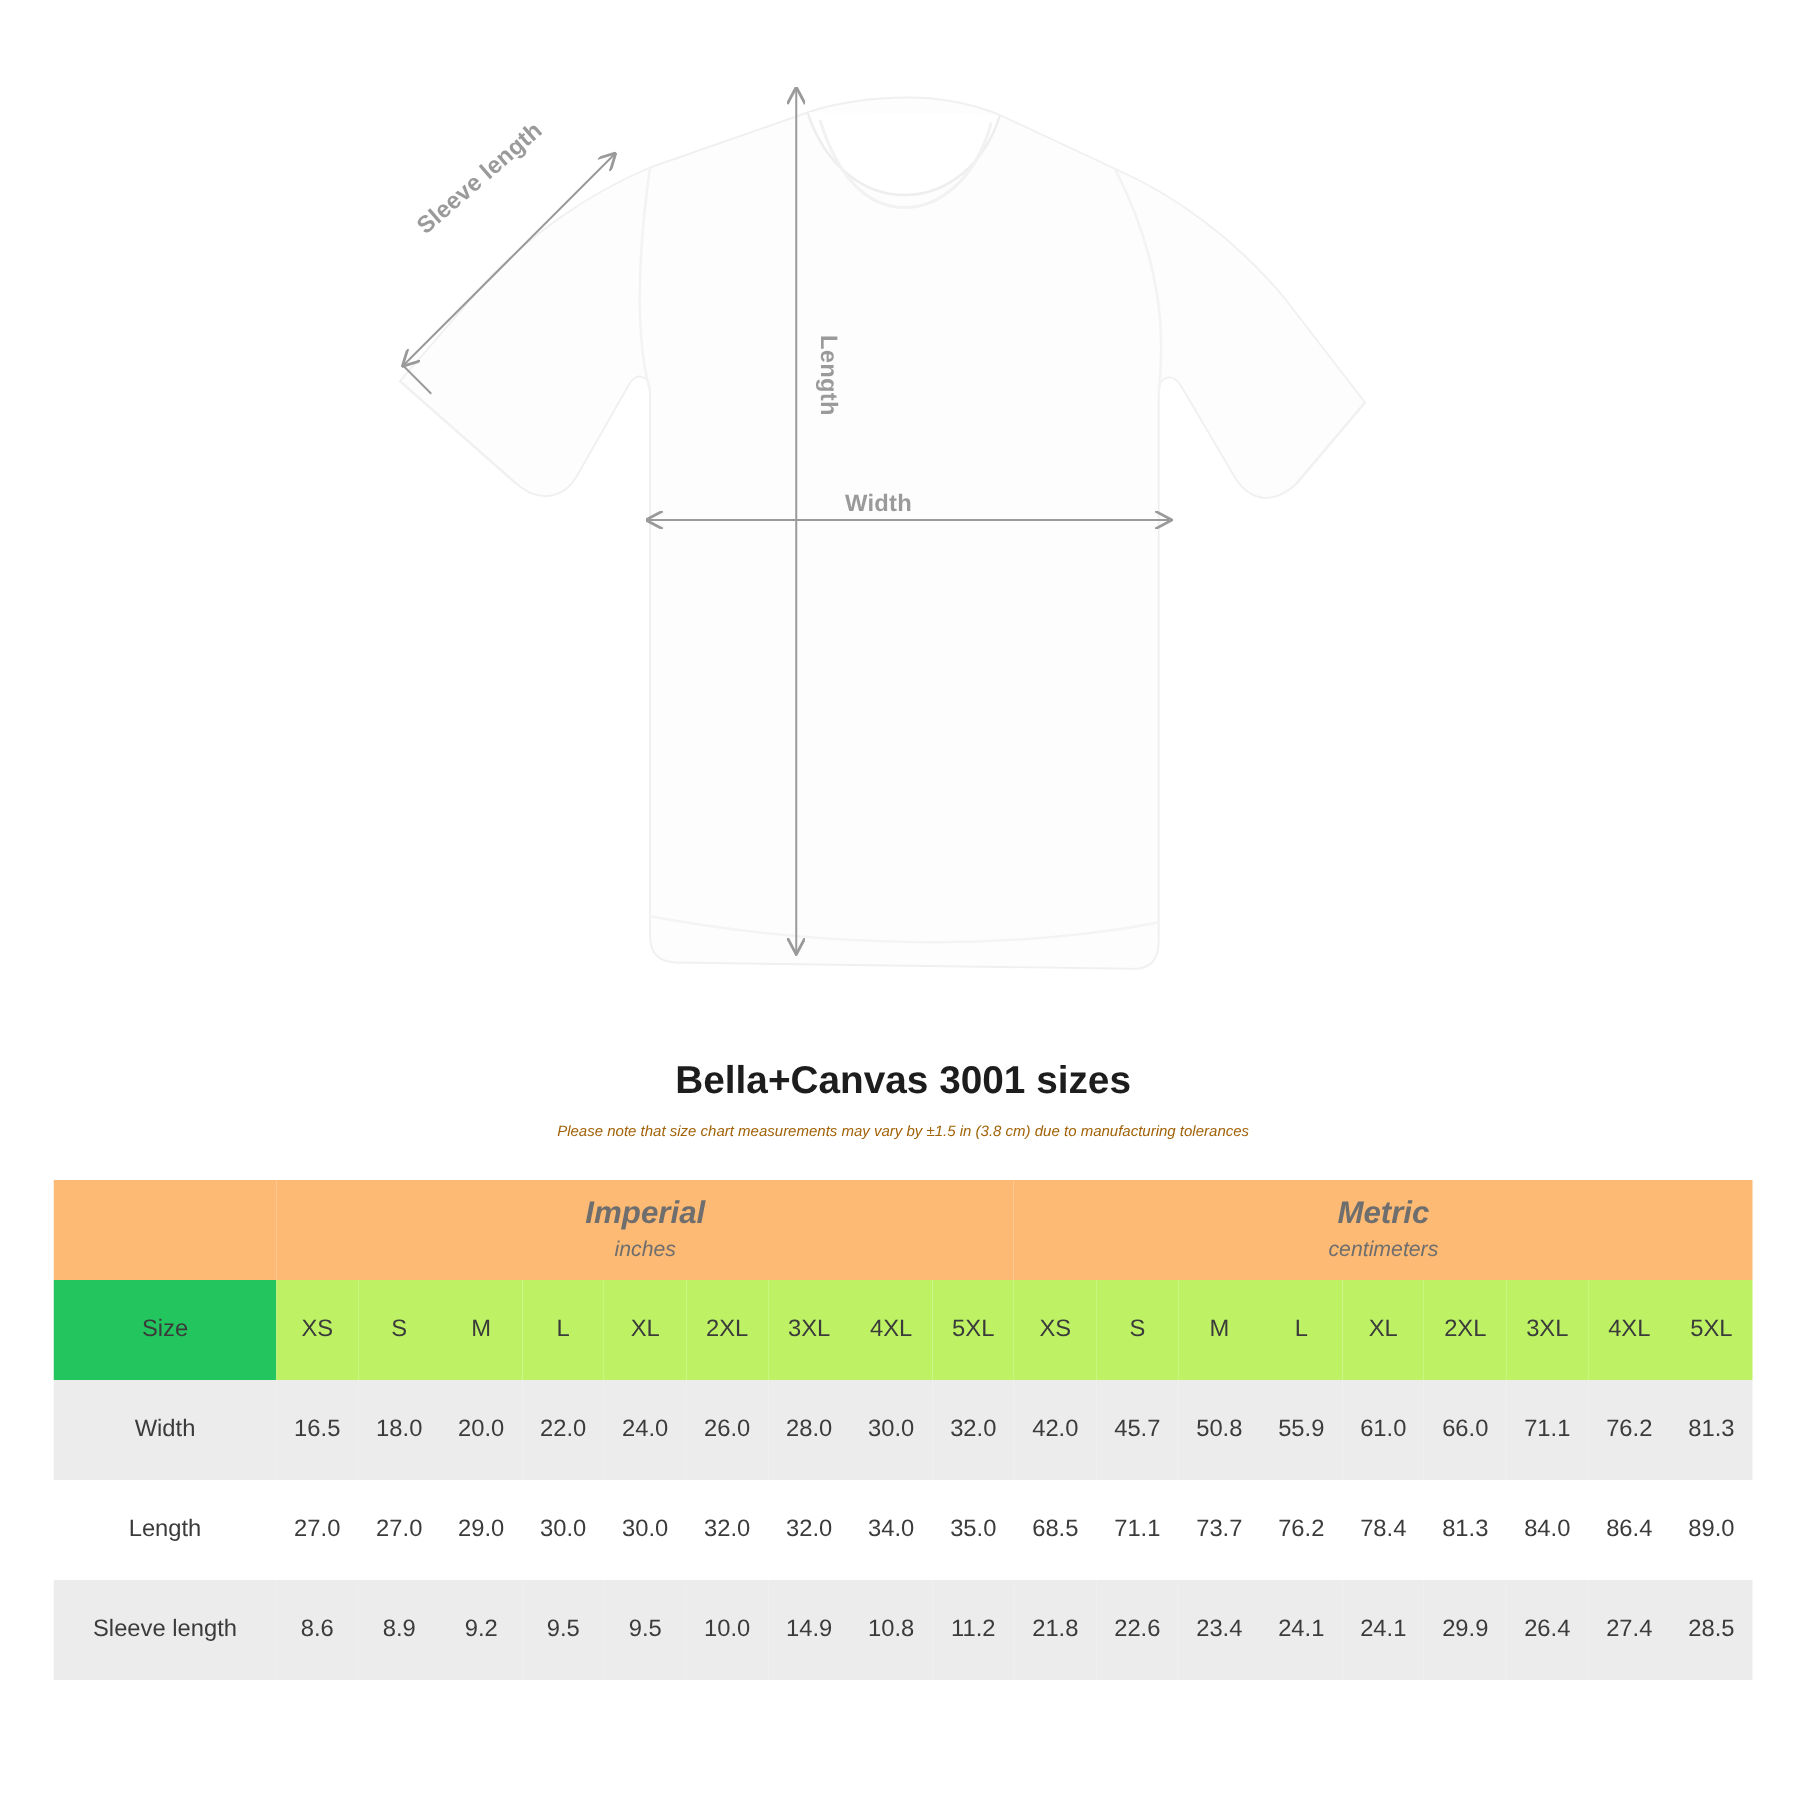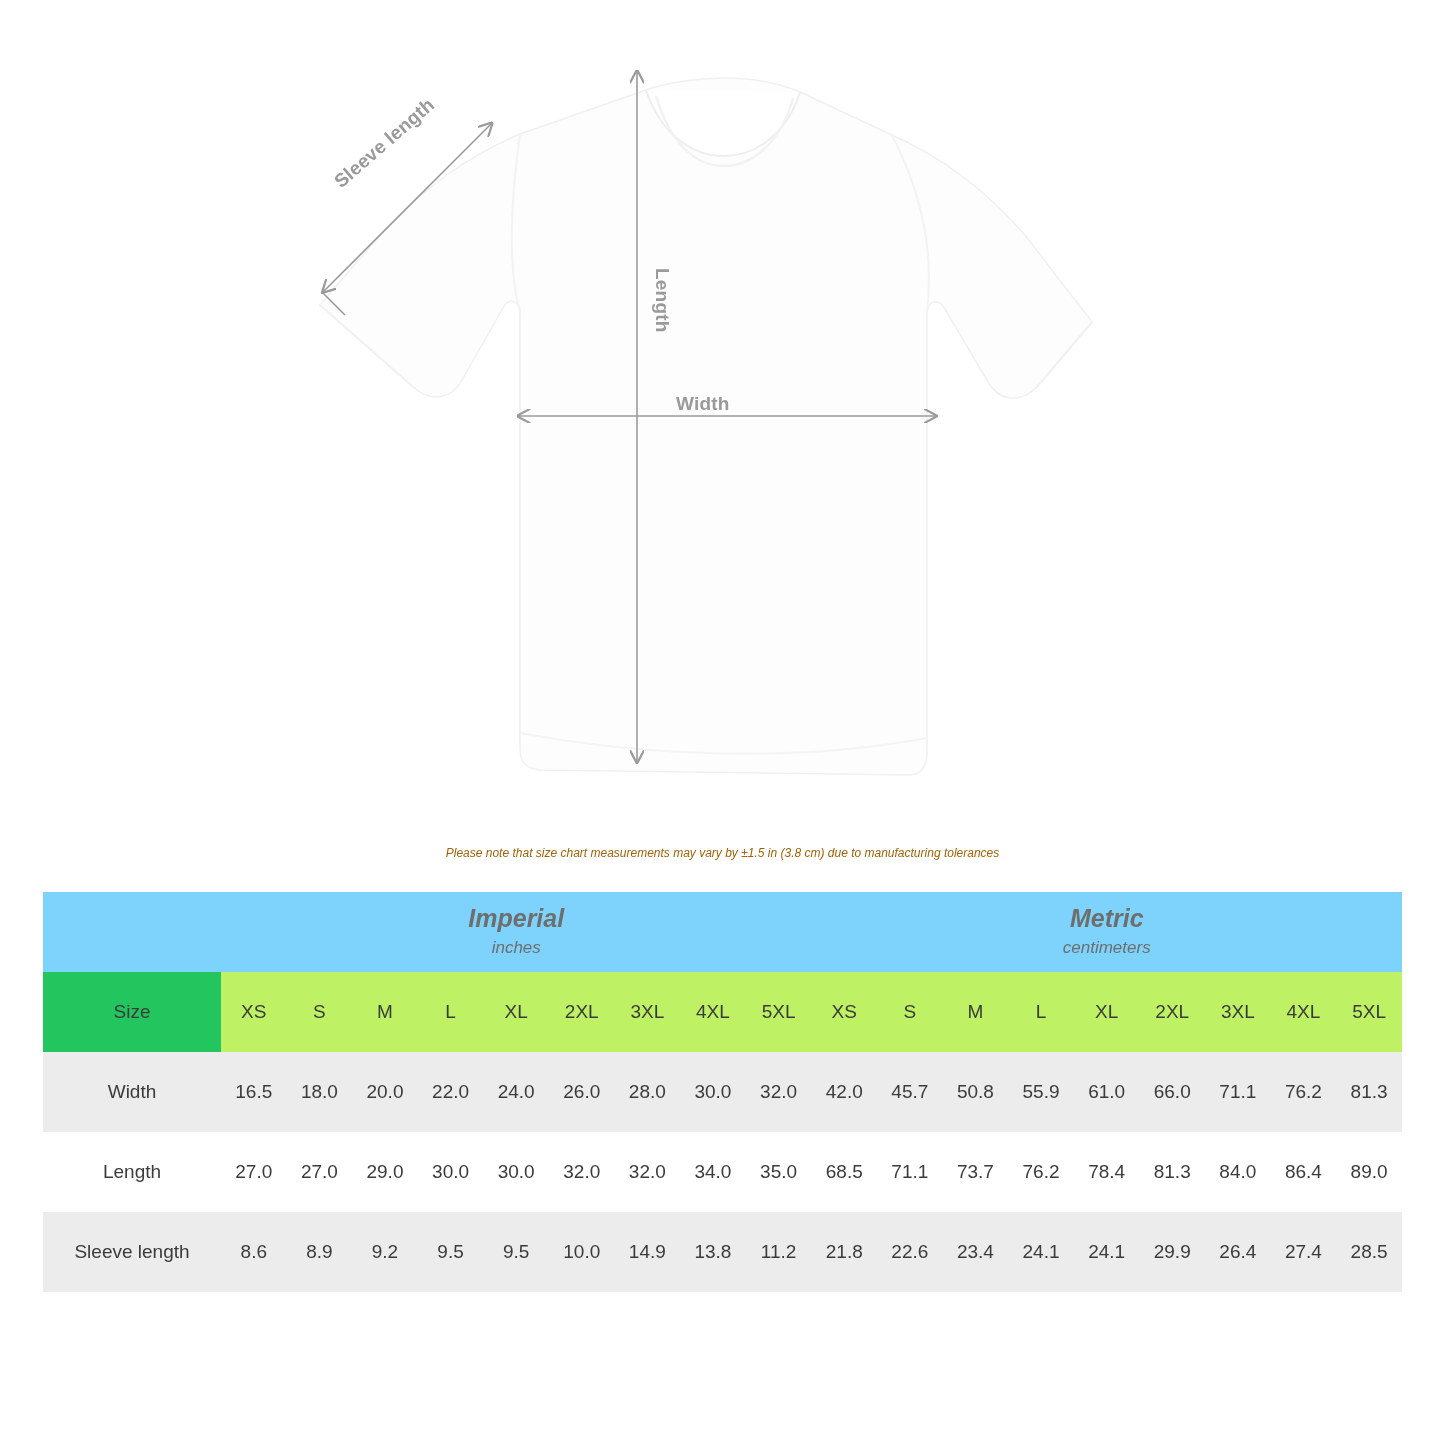--- a/index.html
+++ b/index.html
@@ -95,21 +95,21 @@
     color: #3b3b3b;
     font-weight: normal;
     padding: 0;
     height: 80px;
   }
   .row-band-a td { background: #ececec; }
   .row-band-b td { background: #ffffff; }
 
   .unit-head td {
     height: 122px;
-    background: #7dd3fc;
+    background: #fdba74;
   }
   .unit-name {
     font-size: 25px;
     font-style: italic;
     font-weight: bold;
     color: #6e6e6e;
     line-height: 1.25;
   }
   .unit-sub {
     font-size: 17px;
@@ -193,20 +193,21 @@
       <line x1="491" y1="124" x2="323" y2="292" stroke="#9a9a9a" stroke-width="1.6" marker-start="url(#arrTail)" marker-end="url(#arrHead)"></line>
       <line x1="322" y1="292" x2="345" y2="315" stroke="#9a9a9a" stroke-width="1.6"></line>
     </svg>
 
     <div class="dim-label label-sleeve">Sleeve length</div>
     <div class="dim-label label-length">Length</div>
     <div class="dim-label label-width">Width</div>
   </div>
 
   <div class="title-block">
+    <h1 class="chart-title">Bella+Canvas 3001 sizes</h1>
     <p class="chart-note">Please note that size chart measurements may vary by ±1.5 in (3.8 cm) due to manufacturing tolerances</p>
   </div>
 
   <div class="table-wrap">
     <table class="size-table">
       <colgroup id="table-cols">
           <col class="first-col">
           <col class="data-col">
           <col class="data-col">
           <col class="data-col">
@@ -303,21 +304,21 @@
           </tr>
           <tr class="row-band-a">
             <td class="col-label">Sleeve length</td>
             <td>8.6</td>
             <td>8.9</td>
             <td>9.2</td>
             <td>9.5</td>
             <td>9.5</td>
             <td>10.0</td>
             <td>14.9</td>
-            <td>13.8</td>
+            <td>10.8</td>
             <td>11.2</td>
             <td>21.8</td>
             <td>22.6</td>
             <td>23.4</td>
             <td>24.1</td>
             <td>24.1</td>
             <td>29.9</td>
             <td>26.4</td>
             <td>27.4</td>
             <td>28.5</td>

